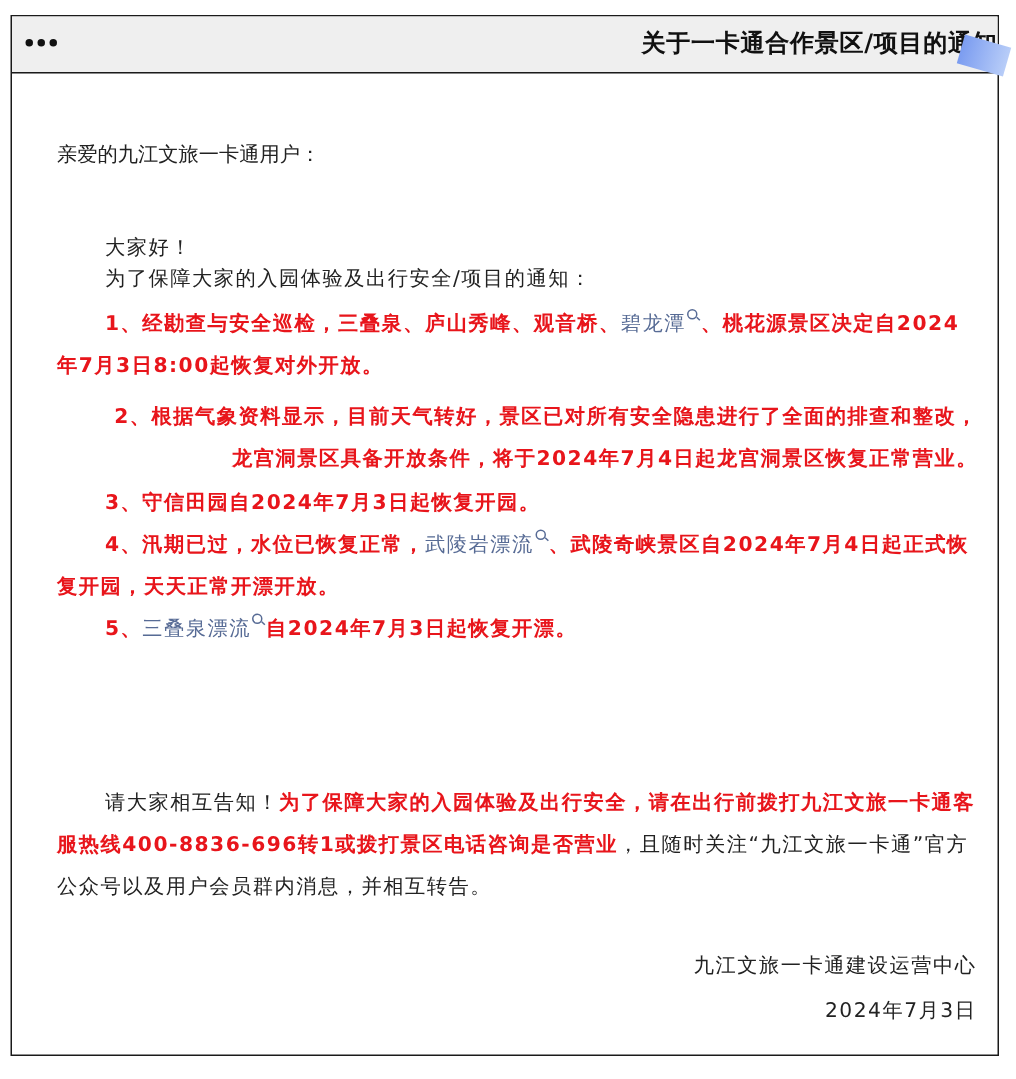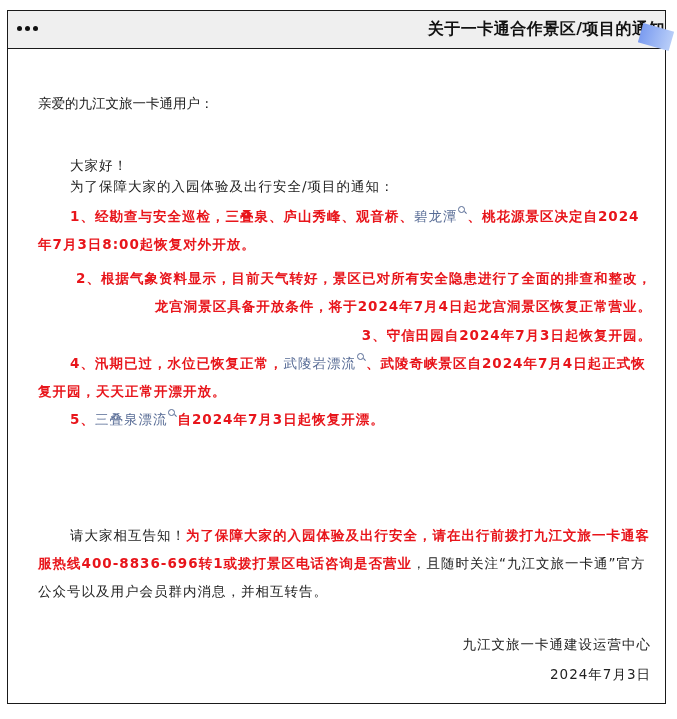--- a/index.html
+++ b/index.html
@@ -160,21 +160,21 @@
     <div class="para plain" style="top:113px;">为了保障大家的入园体验及出行安全/项目的通知：</div>
 
     <div class="para" style="top:143px;">
       <span class="red">1、经勘查与安全巡检，三叠泉、庐山秀峰、观音桥、</span><span class="link"><span>碧龙潭</span><span class="search-glyph"></span></span><span class="red">、桃花源景区决定自2024年7月3日8:00起恢复对外开放。</span>
     </div>
 
     <div class="para" style="top:205px;text-align:right;">
       <span class="red">2、根据气象资料显示，目前天气转好，景区已对所有安全隐患进行了全面的排查和整改，龙宫洞景区具备开放条件，将于2024年7月4日起龙宫洞景区恢复正常营业。</span>
     </div>
 
-    <div class="para" style="top:262px;text-align:right;">
+    <div class="para" style="top:262px;">
       <span class="red">3、守信田园自2024年7月3日起恢复开园。</span>
     </div>
 
     <div class="para" style="top:290px;">
       <span class="red">4、汛期已过，水位已恢复正常，</span><span class="link"><span>武陵岩漂流</span><span class="search-glyph"></span></span><span class="red">、武陵奇峡景区自2024年7月4日起正式恢复开园，天天正常开漂开放。</span>
     </div>
 
     <div class="para" style="top:346px;">
       <span class="red">5、</span><span class="link"><span>三叠泉漂流</span><span class="search-glyph"></span></span><span class="red">自2024年7月3日起恢复开漂。</span>
     </div>

